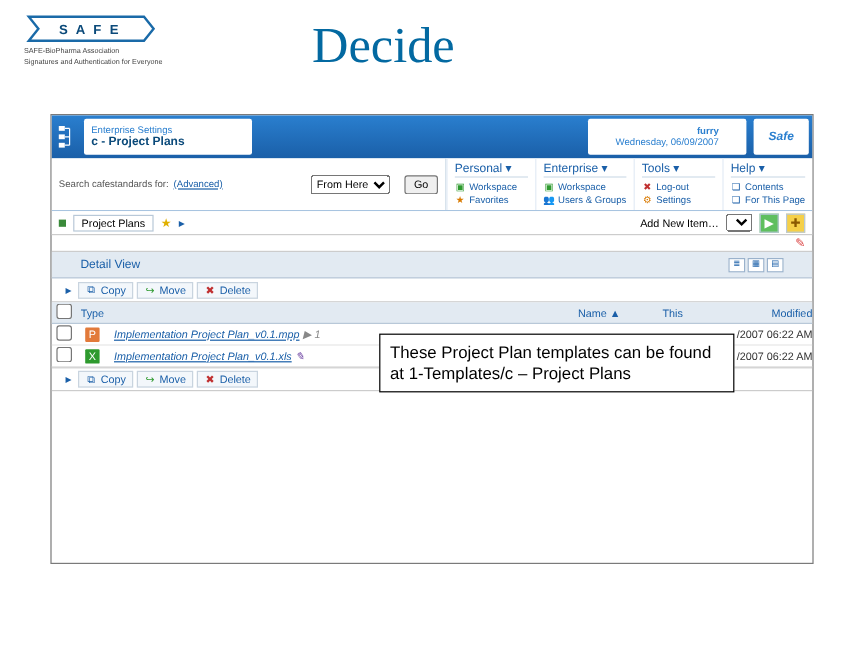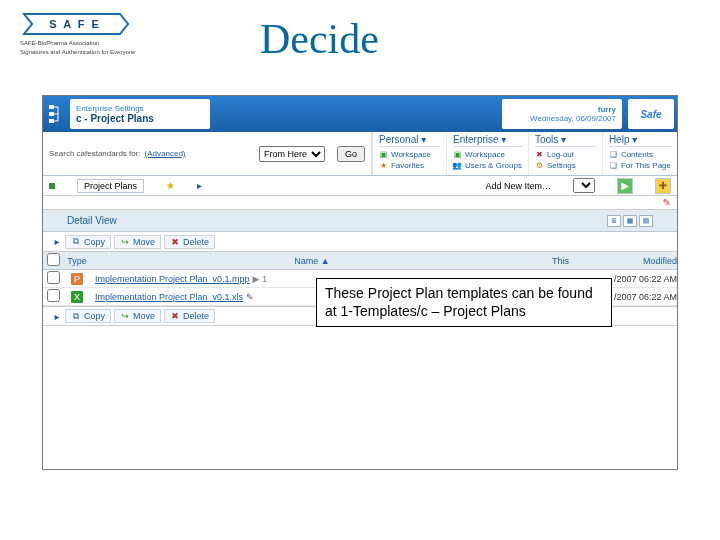--- a/index.html
+++ b/index.html
@@ -56,21 +56,21 @@
   }
   .banner .ws-box .ws-top { font-size:8px; color:#2a7fcf; }
   .banner .ws-box .ws-main { font-size:10px; font-weight:bold; color:#0b4a7a; }
   .banner .tree-icon {
     width:24px; display:flex; align-items:center; justify-content:center;
     color:#cfe8ff;
   }
   .banner .spacer { flex:1; }
   .banner .user-box {
     margin:3px; background:#fff; color:#2a7fcf;
-    padding:2px 6px; border-radius:2px;
+    padding:2px 23px; border-radius:2px;
     display:flex; flex-direction:column; justify-content:center; align-items:flex-end;
     min-width:120px;
     font-size:8px;
   }
   .banner .brand {
     margin:3px; width:46px; background:#fff; border-radius:2px;
     display:flex; align-items:center; justify-content:center;
     font-style:italic; color:#2a7fcf; font-size:10px; font-weight:bold;
   }
 
@@ -101,21 +101,21 @@
   .menu-col .title { font-size:10px; color:#1a5fa8; border-bottom:1px solid #cfdce8; padding-bottom:1px; margin-bottom:2px;}
   .menu-col .link { font-size:8px; color:#1a5fa8; display:flex; align-items:center; gap:3px; cursor:pointer; line-height:1.4;}
   .menu-col .link .ic { width:9px; height:9px; display:inline-flex; align-items:center; justify-content:center; font-size:8px;}
   .green { color:#2e9a2e; }
   .orange { color:#d97a00; }
   .blue { color:#1a5fa8; }
 
   
   .tool-row {
     height:20px; background:#fff; border-bottom:1px solid #ccc;
-    display:flex; align-items:center; padding:0 6px; gap:22px;
+    display:flex; align-items:center; padding:0 6px; gap:6px;
   }
   .tool-row .bc { border:1px solid #b8c8d8; padding:1px 6px; font-size:9px; background:#fff;}
   .tool-row .star { color:#e0b000; font-size:10px;}
   .tool-row .spacer { flex:1; }
   .tool-row .addnew { font-size:9px; cursor:pointer;}
   .tool-row select { font-size:9px; height:15px;}
   .tool-row .btn-ic {
     width:16px; height:16px; border:1px solid #b8c8d8;
     display:flex; align-items:center; justify-content:center;
     font-size:10px; cursor:pointer;
@@ -154,28 +154,28 @@
   }
   .act-btn .ic { width:10px; height:10px; display:inline-flex; align-items:center; justify-content:center;}
 
   
   .tbl-head {
     height:18px; background:#e2eaf2; border-bottom:1px solid #b8c8d8;
     display:flex; align-items:center; font-size:9px; color:#1a5fa8;
   }
   .col-chk { width:20px; text-align:center;}
   .col-ft  { width:28px; text-align:center;}
-  .col-name{ flex:1; padding-left:4px; text-align:center; cursor:pointer;margin-left:12px;}
+  .col-name{ flex:1; padding-left:4px; text-align:right; cursor:pointer;margin-left:12px;}
   .col-size{ width:60px; text-align:right; padding-right:8px;}
   .col-mod { width:100px; padding-left:4px;text-align:right;}
   .tbl-row {
     height:18px; border-bottom:1px solid #e6e6e6;
     display:flex; align-items:center; font-size:9px; color:#333;
   }
-  .tbl-row .name-cell { flex:1; padding-left:4px; display:flex; align-items:center; gap:3px;}
+  .tbl-row .name-cell { flex:1; padding-left:4px; display:flex; align-items:center; gap:3px;font-style:italic;}
   .tbl-row .name-cell a { color:#1a5fa8; text-decoration:underline; cursor:pointer;}
   .file-ic {
     width:12px; height:12px; display:inline-flex; align-items:center; justify-content:center;
     font-size:9px;
   }
   .mpp { background:#e27a3a; color:#fff; border-radius:1px;}
   .xls { background:#2e9a2e; color:#fff; border-radius:1px;}
 
   .action-row.bottom { border-top:1px solid #ccc; border-bottom:1px solid #ccc; }
 

